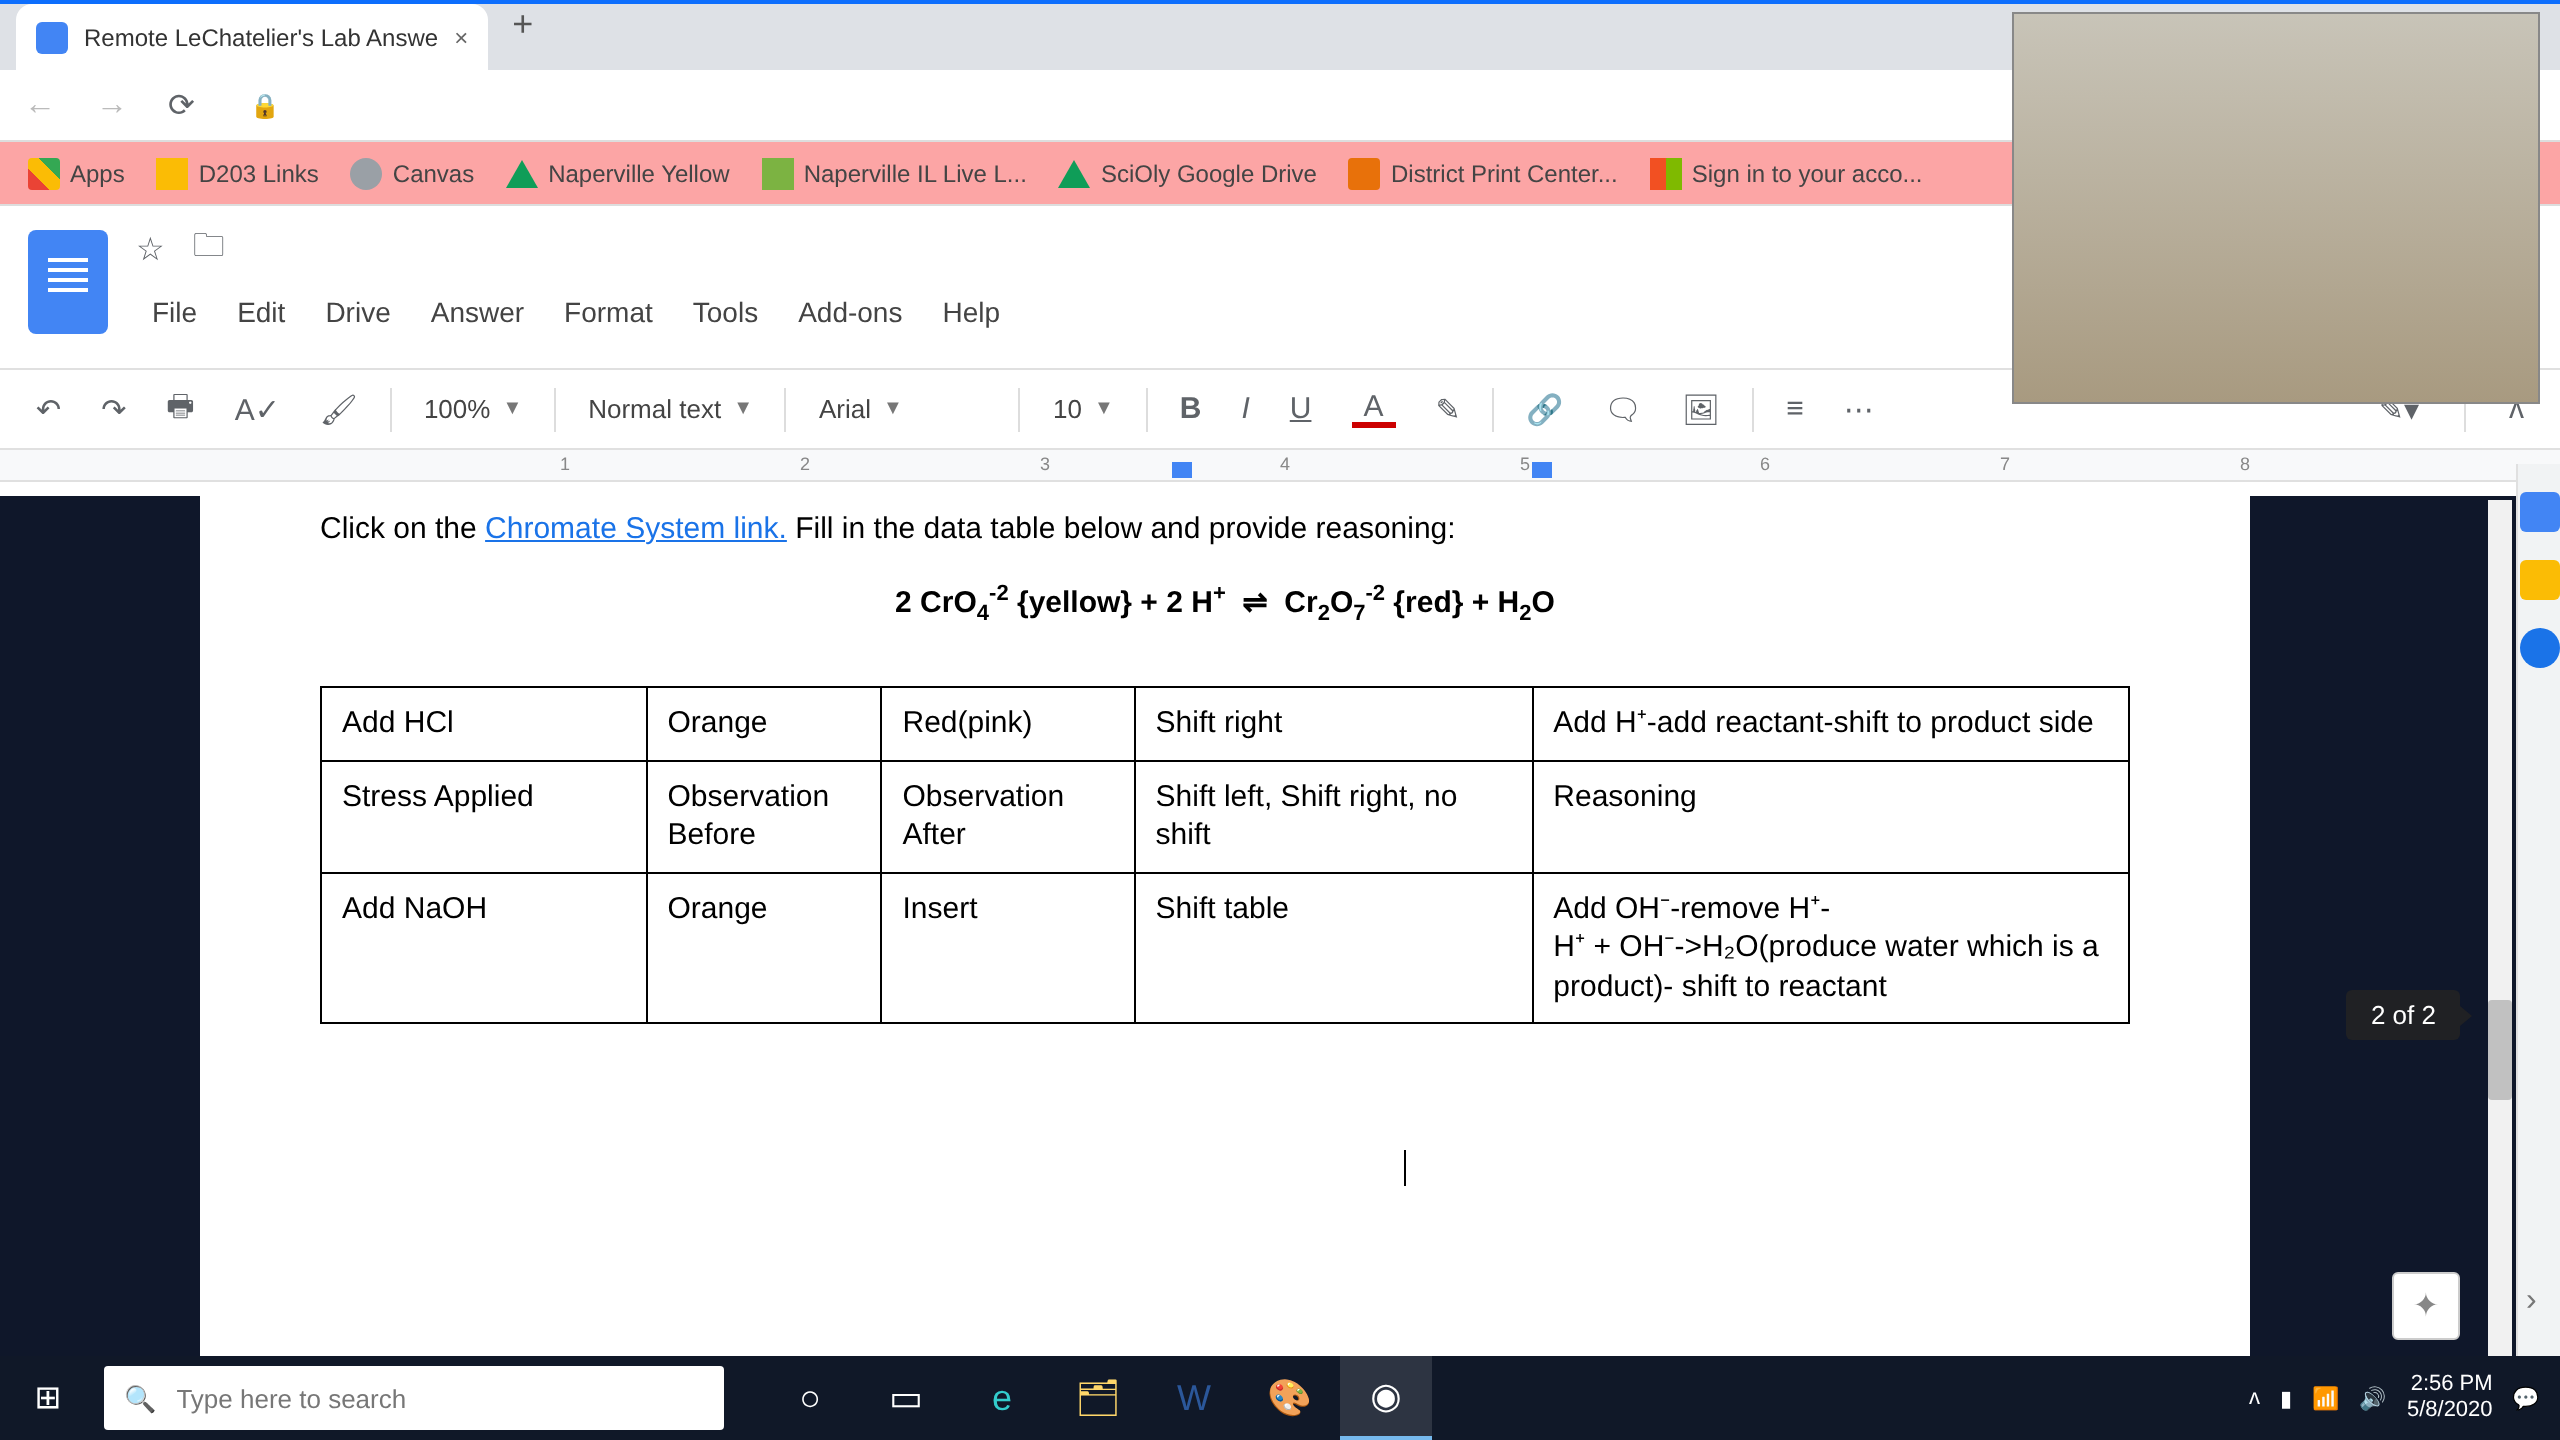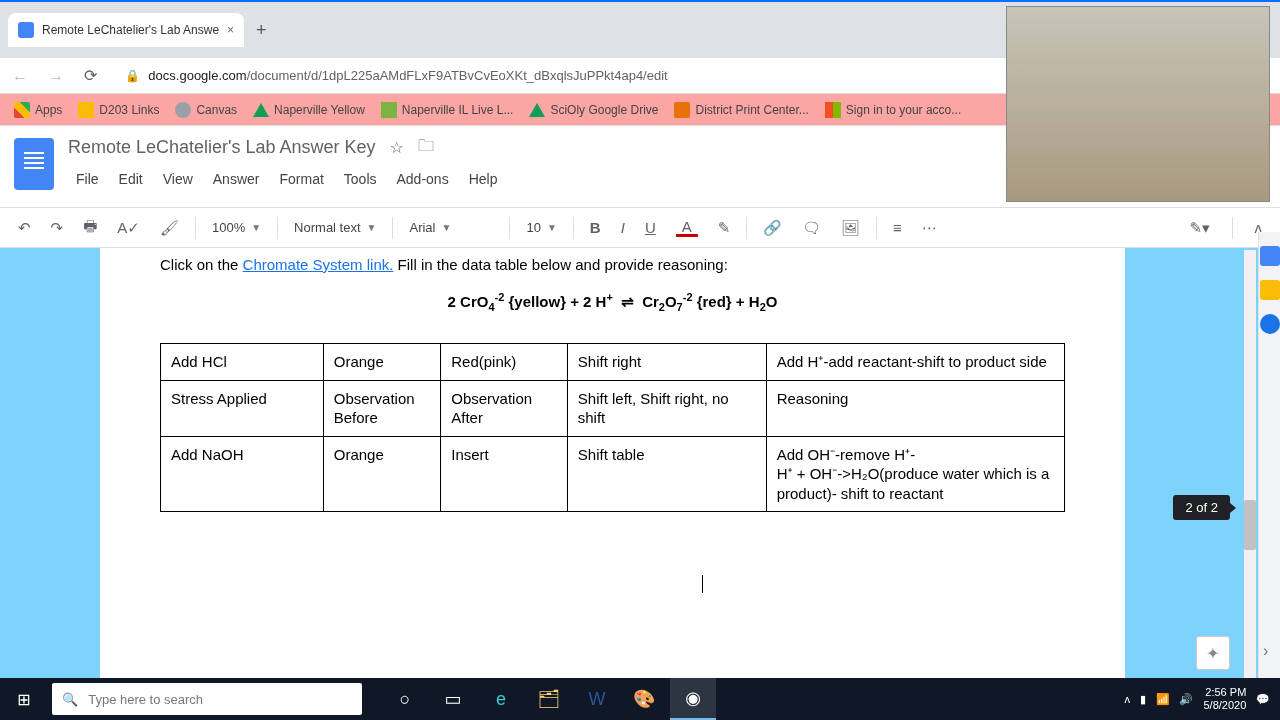--- a/index.html
+++ b/index.html
@@ -1,17 +1,17 @@
 <!DOCTYPE html>
 <html><head>
 <meta charset="utf-8">
 <style>
 *{margin:0;padding:0;box-sizing:border-box;font-family:Arial,sans-serif}
 body{width:1280px;height:720px;overflow:hidden;background:#fff;position:relative}
-.tab-strip{height:58px;background:#dee1e6;display:flex;align-items:center;border-top:2px solid #0d6efd}
+.tab-strip{height:35px;background:#dee1e6;display:flex;align-items:flex-start;border-top:2px solid #0d6efd}
 .tab{background:#fff;height:34px;border-radius:8px 8px 0 0;display:flex;align-items:center;padding:0 10px;margin-left:8px;gap:8px;font-size:12px;color:#333;min-width:230px}
 .tab-favicon{width:16px;height:16px;background:#4285f4;border-radius:3px}
 .tab-close{color:#666;cursor:pointer;margin-left:auto}
 .new-tab{padding:0 12px;color:#555;font-size:18px}
 .addr-bar{height:36px;background:#fff;border-bottom:1px solid #ddd;display:flex;align-items:center;padding:0 8px;gap:12px}
 .nav-btn{color:#5f6368;font-size:16px;cursor:pointer;padding:4px}
 .nav-btn.dis{color:#bbb}
 .url-box{flex:1;display:flex;align-items:center;gap:8px;font-size:13px;color:#5f6368;padding:4px 12px;border-radius:14px}
 .url-box .lock{color:#5f6368;font-size:12px}
 .url-box .host{color:#202124}
@@ -39,21 +39,21 @@
 .toolbar{height:40px;background:#fff;border-bottom:1px solid #e0e0e0;display:flex;align-items:center;padding:0 10px;gap:4px}
 .tb-ico{padding:6px 8px;color:#5f6368;font-size:15px;cursor:pointer}
 .tb-sel{display:flex;align-items:center;gap:6px;padding:4px 8px;font-size:13px;color:#444;cursor:pointer}
 .tb-sel .caret{font-size:10px;color:#777}
 .tb-underline{width:22px;height:3px;background:#c00;margin-top:-2px}
 .tb-sep{width:1px;height:22px;background:#ddd;margin:0 4px}
 .right-tools{margin-left:auto;display:flex;align-items:center;gap:10px}
 .ruler{height:16px;background:#f8f9fa;position:relative;border-bottom:1px solid #e0e0e0;font-size:9px;color:#888}
 .ruler-mark{position:absolute;top:2px}
 .ruler-ind{position:absolute;top:6px;width:10px;height:8px;background:#4285f4}
-.doc-area{position:absolute;top:248px;left:0;right:22px;bottom:42px;background:#7dd3fc;overflow:hidden}
+.doc-area{position:absolute;top:248px;left:0;right:22px;bottom:42px;background:#0f172a;overflow:hidden}
 .page{position:absolute;left:100px;top:-40px;width:1025px;background:#fff;padding:48px 60px;min-height:800px}
 .body-text{font-size:15px;color:#000;margin-bottom:18px}
 .body-text a{color:#1a73e8;text-decoration:underline}
 .equation{text-align:center;font-size:15px;font-weight:bold;margin-bottom:30px;font-family:Arial}
 .sub{font-size:11px;vertical-align:sub}
 .sup{font-size:11px;vertical-align:super}
 table{border-collapse:collapse;width:100%;font-size:15px;color:#000}
 td{border:1px solid #000;padding:8px 10px;vertical-align:top;line-height:1.3}
 .outline-btn{position:absolute;left:42px;top:298px;width:28px;height:28px;border:1px solid #ccc;border-radius:3px;display:flex;align-items:center;justify-content:center;color:#777}
 .side-panel{position:absolute;right:0;top:232px;width:22px;bottom:42px;background:#f1f3f4;border-left:1px solid #e0e0e0}
@@ -89,21 +89,20 @@
   </div>
   <span class="new-tab">+</span>
 </div>
 
 <div class="addr-bar">
   <span class="nav-btn dis">←</span>
   <span class="nav-btn dis">→</span>
   <span class="nav-btn">⟳</span>
   <div class="url-box">
     <span class="lock">🔒</span>
-    <span><span class="host">docs.google.com</span><span>/document/d/1dpL225aAMdFLxF9ATBvCvEoXKt_dBxqlsJuPPkt4ap4/edit</span></span>
   </div>
   <div class="addr-icons">
     <span>⊕</span>
     <span>☆</span>
   </div>
 </div>
 
 <div class="bm-bar">
   <span class="bm-item">
       <span class="bm-ico ico-apps"></span>
@@ -136,28 +135,27 @@
   <span class="bm-item">
       <span class="bm-ico ico-ms"></span>
       <span>Sign in to your acco...</span>
     </span>
 </div>
 
 <div class="docs-header">
   <div class="docs-logo"></div>
   <div class="docs-title-area">
     <div class="doc-title-row">
-      <span class="doc-title">Remote LeChatelier's Lab Answer Key</span>
       <span class="title-icon">☆</span>
       <span class="title-icon">🗀</span>
     </div>
     <div class="menubar">
       <span>File</span>
       <span>Edit</span>
-      <span>View</span>
+      <span>Drive</span>
       <span>Answer</span>
       <span>Format</span>
       <span>Tools</span>
       <span>Add-ons</span>
       <span>Help</span>
       <span style="width:16px"></span>
     </div>
   </div>
   <span class="top-right">〰</span>
 </div>

